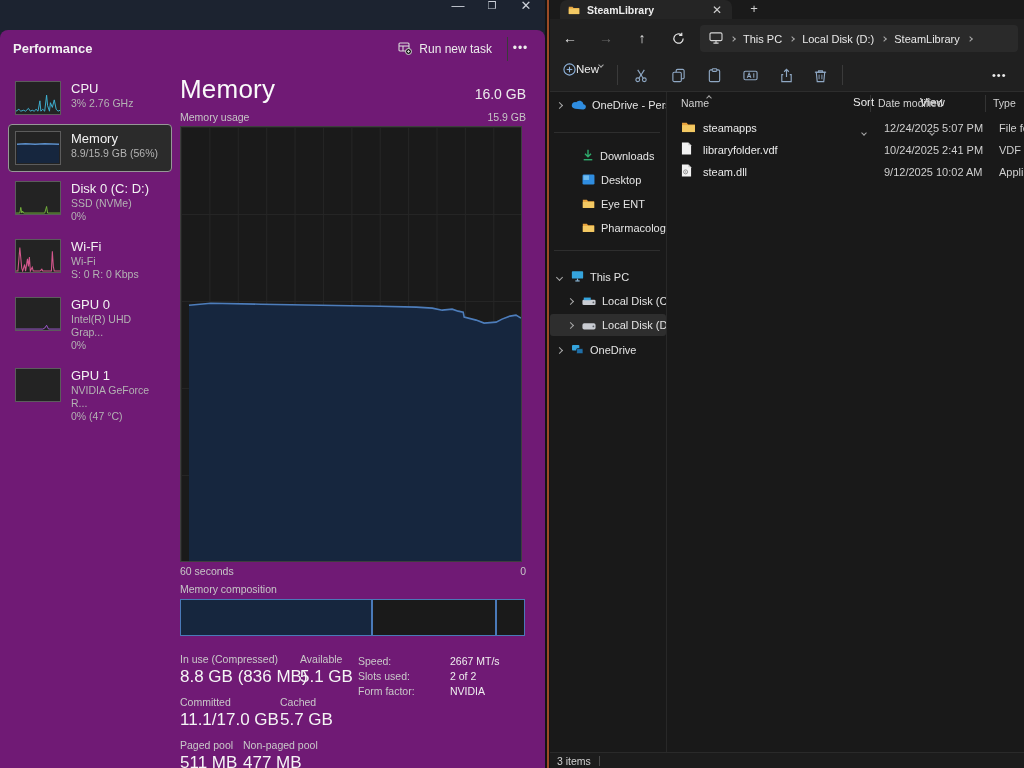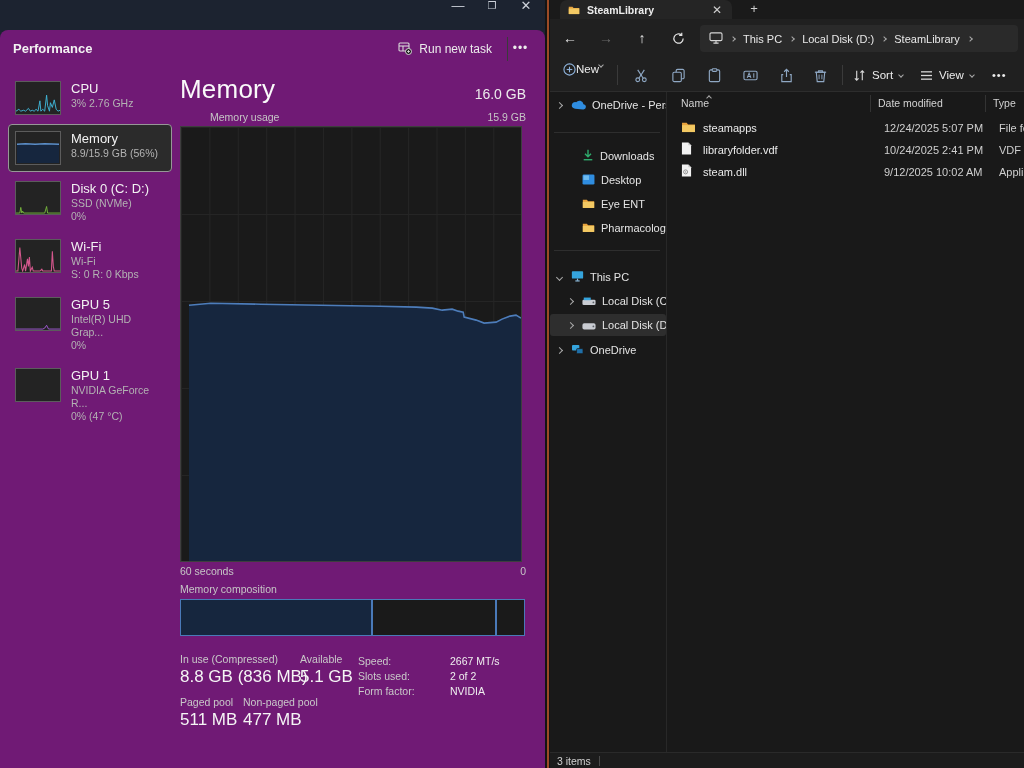--- a/index.html
+++ b/index.html
@@ -21,21 +21,21 @@
   .tm-item.sel { border-color:#979797; background:#2b2b2b; }
   .thumb { width:46px; height:34px; background:#232323; border:1px solid #5c5c5c; flex:none; }
   .thumb svg { display:block; width:100%; height:100%; }
   .t1 { font-size:13px; color:#f2f2f2; line-height:16px; }
   .t2 { font-size:10.5px; color:#b3b3b3; line-height:13px; }
 
   .tm-main { position:absolute; left:180px; top:44px; width:346px; }
   .mem-title-row { display:flex; justify-content:space-between; align-items:flex-end; }
   .mem-title { font-size:26px; font-weight:300; color:#fafafa; letter-spacing:.2px; }
   .mem-total { font-size:14px; color:#ececec; padding-bottom:3px; }
-  .usage-row { display:flex; justify-content:space-between; margin-top:6px;margin-left:30px; }
+  .usage-row { display:flex; justify-content:space-between; margin-top:6px; }
   .usage-row span { font-size:10.5px; color:#c6c6c6; }
 
   .graph { position:relative; margin-top:3px; width:342px; height:436px; background:#1a1a1a; border:1px solid #3e3e3e;
     background-image:linear-gradient(to right,#252525 1px,transparent 1px),linear-gradient(to bottom,#252525 1px,transparent 1px);
     background-size:28.4px 87px; }
   .graph svg { position:absolute; inset:0; width:100%; height:100%; }
   .time-row { display:flex; justify-content:space-between; margin-top:3px; }
   .time-row span { font-size:10.5px; color:#c6c6c6; }
   .comp-label { font-size:10.5px; color:#c6c6c6; margin-top:6px; }
   .comp-bar { margin-top:4px; width:345px; height:37px; border:1.5px solid #4a7ab8; display:flex; background:#1a1a1a; }
@@ -75,21 +75,21 @@
   .chev { width:5px; height:5px; border-right:1.3px solid #a9a9a9; border-bottom:1.3px solid #a9a9a9; display:inline-block; flex:none; }
   .chev.right { transform:rotate(-45deg); }
   .chev.down { transform:rotate(45deg); }
   .chev.up { transform:rotate(-135deg); }
   .chev.sm { width:4px; height:4px; }
 
   .fx-toolbar { position:absolute; top:58px; left:0; right:0; height:34px; background:#202020; border-bottom:1px solid #2d2d2d; }
   .tool-new { position:absolute; left:12px; top:5px; height:24px; display:flex; align-items:flex-start; color:#ececec; font-size:11.5px; padding:0 6px; border-radius:4px; }
   .tb-ico { position:absolute; top:7px; width:24px; height:20px; display:flex; align-items:center; justify-content:center; }
   .tb-div { position:absolute; top:7px; width:1px; height:20px; background:#3a3a3a; }
-  .tool-drop { position:absolute; top:5px; height:24px; display:flex; align-items:center; gap:6px; color:#ececec; font-size:11.5px; }
+  .tool-drop { position:absolute; top:15px; height:24px; display:flex; align-items:center; gap:23px; color:#ececec; font-size:11.5px;flex-direction:column; }
   .tool-more { position:absolute; top:5px; height:24px; color:#ececec; font-size:11px; letter-spacing:1px; line-height:24px; }
 
   .fx-sidebar { position:absolute; left:5px; top:92px; width:116px; bottom:16px; }
   .sb-row { position:absolute; left:0; width:116px; height:22px; display:flex; align-items:center; gap:6px; border-radius:3px; }
   .sb-row.sel { background:#2e2e2e; }
   .sb-label { font-size:11px; color:#e4e4e4; white-space:nowrap; overflow:hidden; }
   .sb-div { position:absolute; left:4px; width:106px; height:1px; background:#2e2e2e; }
   .fx-sep { position:absolute; left:121px; top:92px; bottom:16px; width:1px; background:#282828; }
 
   .fx-files { position:absolute; left:122px; top:92px; right:0; bottom:16px; }
@@ -189,21 +189,21 @@
           </div>
         </div>
 
         <div class="tm-item">
           <span class="thumb">
             <svg viewBox="0 0 46 34" preserveAspectRatio="none">
                 <polyline points="0,33 28,33 30,32 32,29 34,33 46,33" fill="none" stroke="#a05ad5" stroke-width="1"></polyline>
               </svg>
           </span>
           <div class="tm-item-text">
-            <div class="t1">GPU 5</div>
+            <div class="t1">GPU 0</div>
             <div class="t2">Intel(R) UHD Grap...</div>
             <div class="t2">0%</div>
           </div>
         </div>
 
         <div class="tm-item">
           <span class="thumb"></span>
           <div class="tm-item-text">
             <div class="t1">GPU 1</div>
             <div class="t2">NVIDIA GeForce R...</div>
@@ -241,20 +241,30 @@
         <div class="stats">
           <div class="stats-left">
             <div class="stat-row r1">
               <div class="pair">
                 <div class="lbl">In use (Compressed)</div>
                 <div class="val">8.8 GB (836 MB)</div>
               </div>
               <div class="pair">
                 <div class="lbl">Available</div>
                 <div class="val">5.1 GB</div>
+              </div>
+            </div>
+            <div class="stat-row r2">
+              <div class="pair">
+                <div class="lbl">Committed</div>
+                <div class="val">11.1/17.0 GB</div>
+              </div>
+              <div class="pair">
+                <div class="lbl">Cached</div>
+                <div class="val">5.7 GB</div>
               </div>
             </div>
             <div class="stat-row r3">
               <div class="pair">
                 <div class="lbl">Paged pool</div>
                 <div class="val">511 MB</div>
               </div>
               <div class="pair">
                 <div class="lbl">Non-paged pool</div>
                 <div class="val">477 MB</div>

